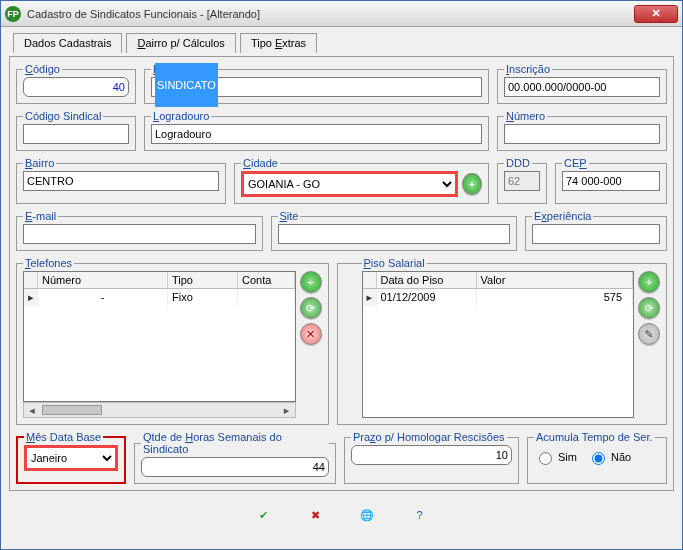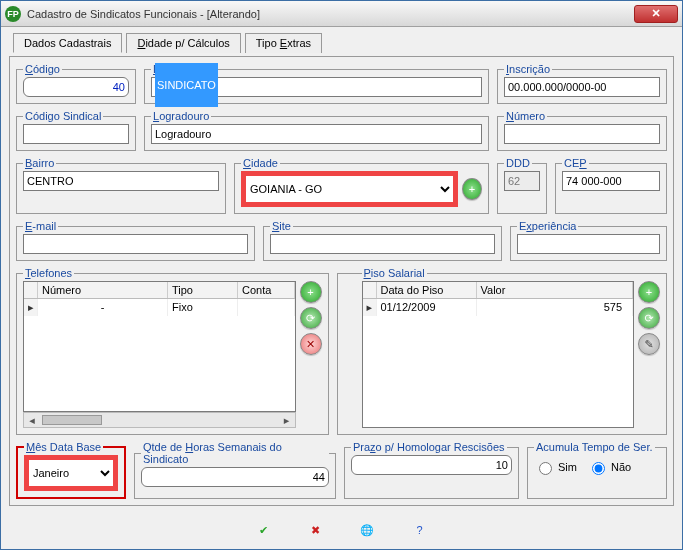--- a/index.html
+++ b/index.html
@@ -15,21 +15,21 @@
 .tab.active { background:#f0f0f0; border-bottom:1px solid #f0f0f0; z-index:2; }
 .tab .u { text-decoration: underline; }
 .panel { border:1px solid #999; padding:6px; position:relative; top:-1px; background:#f0f0f0; }
 fieldset { border:1px solid #999; padding:2px 6px 6px 6px; margin:0; position:relative; }
 legend { color:#1a4aa0; padding:0 2px; font-size:11px; }
 legend .u { text-decoration: underline; }
 input[type=text] { width:100%; height:20px; border:1px solid #7a7a7a; background:#fff; padding:1px 3px; font-size:11px; }
 input[readonly].grey { background:#ececec; color:#777; }
 .row { display:flex; gap:8px; margin-bottom:6px; }
 .sel-value { background:#3399ff; color:#fff; padding:16px 2px; }
-select { width:100%; height:36px; border:5px solid #ef4444; background:#fff; font-size:11px; }
+select { width:100%; height:26px; border:3px solid #ef4444; background:#fff; font-size:11px; }
 .grid { background:#fff; border:1px solid #7a7a7a; width:100%; }
 .grid-head { display:flex; background:#f3f3f3; border-bottom:1px solid #bbb; }
 .grid-head div { padding:2px 4px; border-right:1px solid #ccc; font-size:11px; }
 .grid-body { height:100px; overflow:auto; }
 .grid-row { display:flex; }
 .grid-row div { padding:2px 4px; border-right:1px solid #eee; font-size:11px; }
 .rowmarker { width:14px; background:#f3f3f3; border-right:1px solid #ccc; text-align:center; color:#333; }
 .side-icons { display:flex; flex-direction:column; gap:4px; margin-left:4px; }
 .ricon { width:22px; height:22px; border-radius:50%; border:1px solid #888; display:flex;align-items:center;justify-content:center; font-size:13px; box-shadow:0 1px 1px rgba(0,0,0,.2); }
 .ricon.green { background:radial-gradient(#8de08d,#2aa52a); color:#fff; }
@@ -54,21 +54,21 @@
     <div class="appicon">FP</div>
     <div class="title">Cadastro de Sindicatos Funcionais - [Alterando]</div>
     <div class="close-btn">
       <span>✕</span>
     </div>
   </div>
 
   <div class="content">
     <div class="tabs">
       <div class="tab active"><span>Dados Cadastrais</span></div>
-      <div class="tab"><span class="u">D</span><span>idade p/ Cálculos</span></div>
+      <div class="tab"><span class="u">D</span><span>airro p/ Cálculos</span></div>
       <div class="tab"><span>Tipo </span><span class="u">E</span><span>xtras</span></div>
     </div>
 
     <div class="panel">
 
       <div class="row">
         <fieldset style="width:120px">
           <legend><span class="u">C</span><span>ódigo</span></legend>
           <input type="text" class="right" style="color: rgb(0, 32, 192);" value="40">
         </fieldset>
@@ -123,21 +123,21 @@
 
       <div class="row">
         <fieldset style="flex:1">
           <legend><span class="u">E</span><span>-mail</span></legend>
           <input type="text" value="" style="">
         </fieldset>
         <fieldset style="flex:1">
           <legend><span class="u">S</span><span>ite</span></legend>
           <input type="text" value="" style="">
         </fieldset>
-        <fieldset style="width:157px">
+        <fieldset style="width:142px">
           <legend><span>E</span><span class="u">x</span><span>periência</span></legend>
           <input type="text" value="" style="">
         </fieldset>
       </div>
 
       <div class="row" style="height:168px">
         <fieldset style="flex:1; display:flex;">
           <legend><span class="u">T</span><span>elefones</span></legend>
           <div style="flex:1;display:flex;flex-direction:column">
             <div class="grid" style="flex:1">

